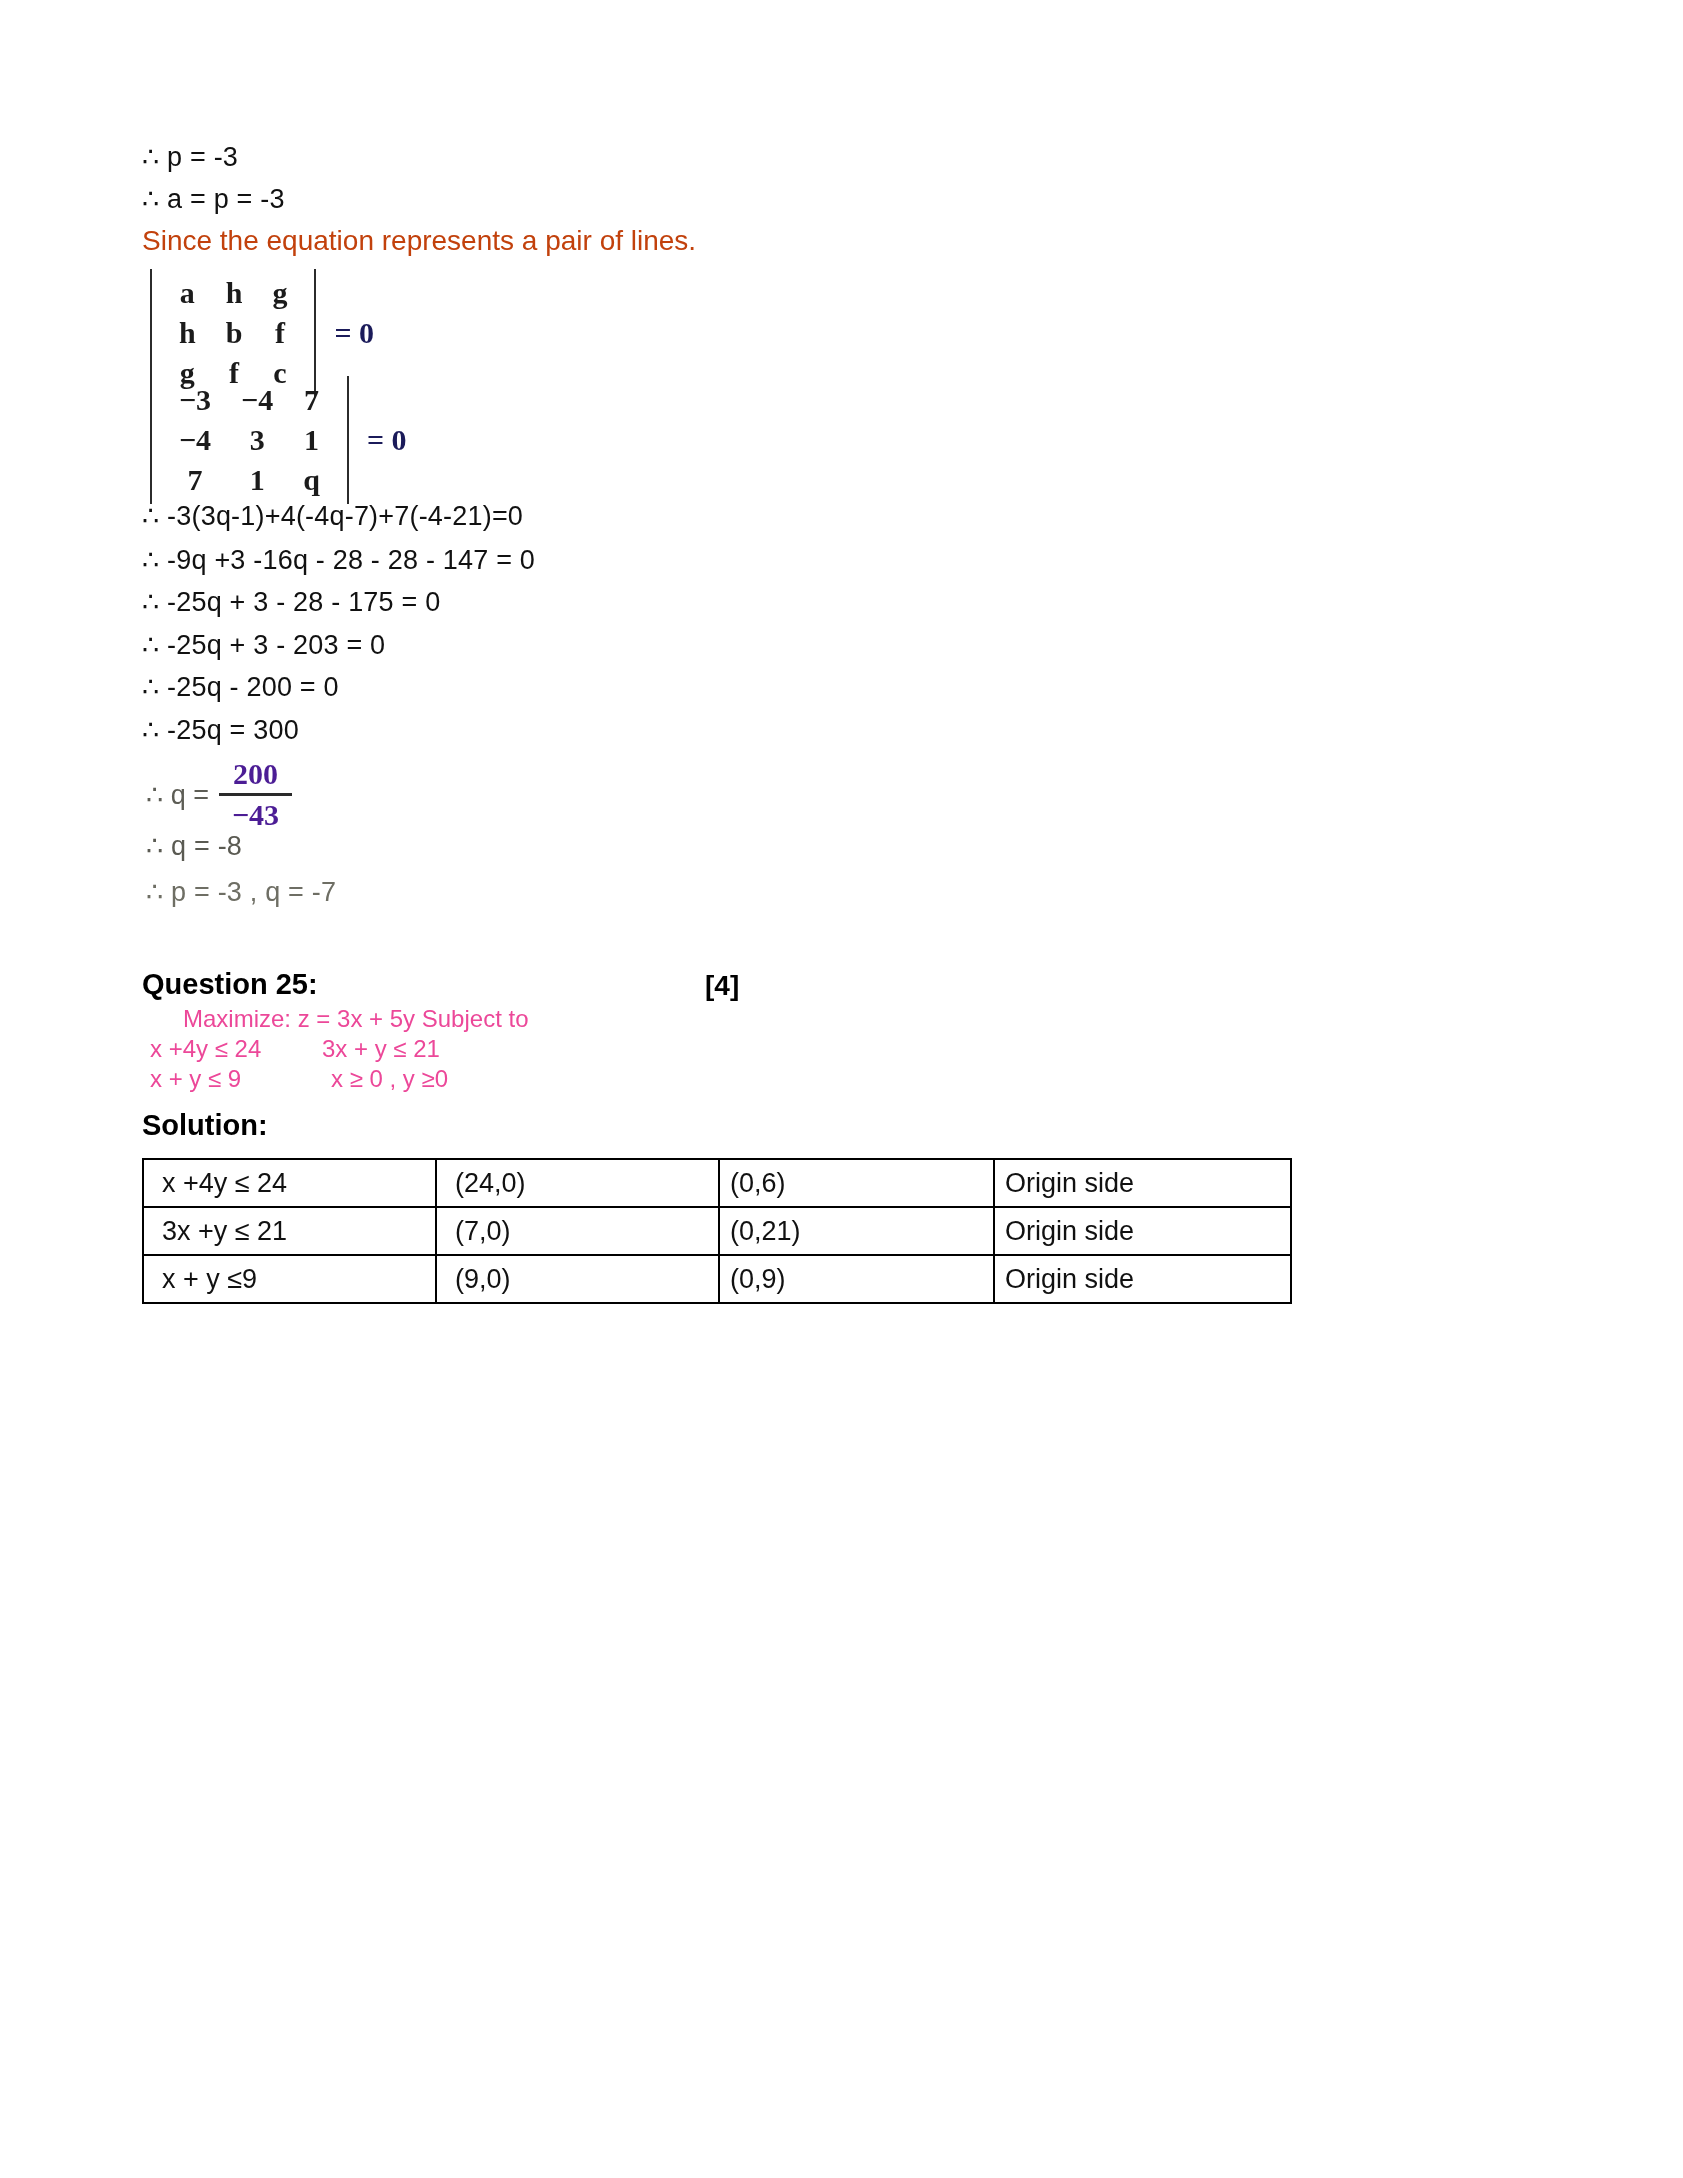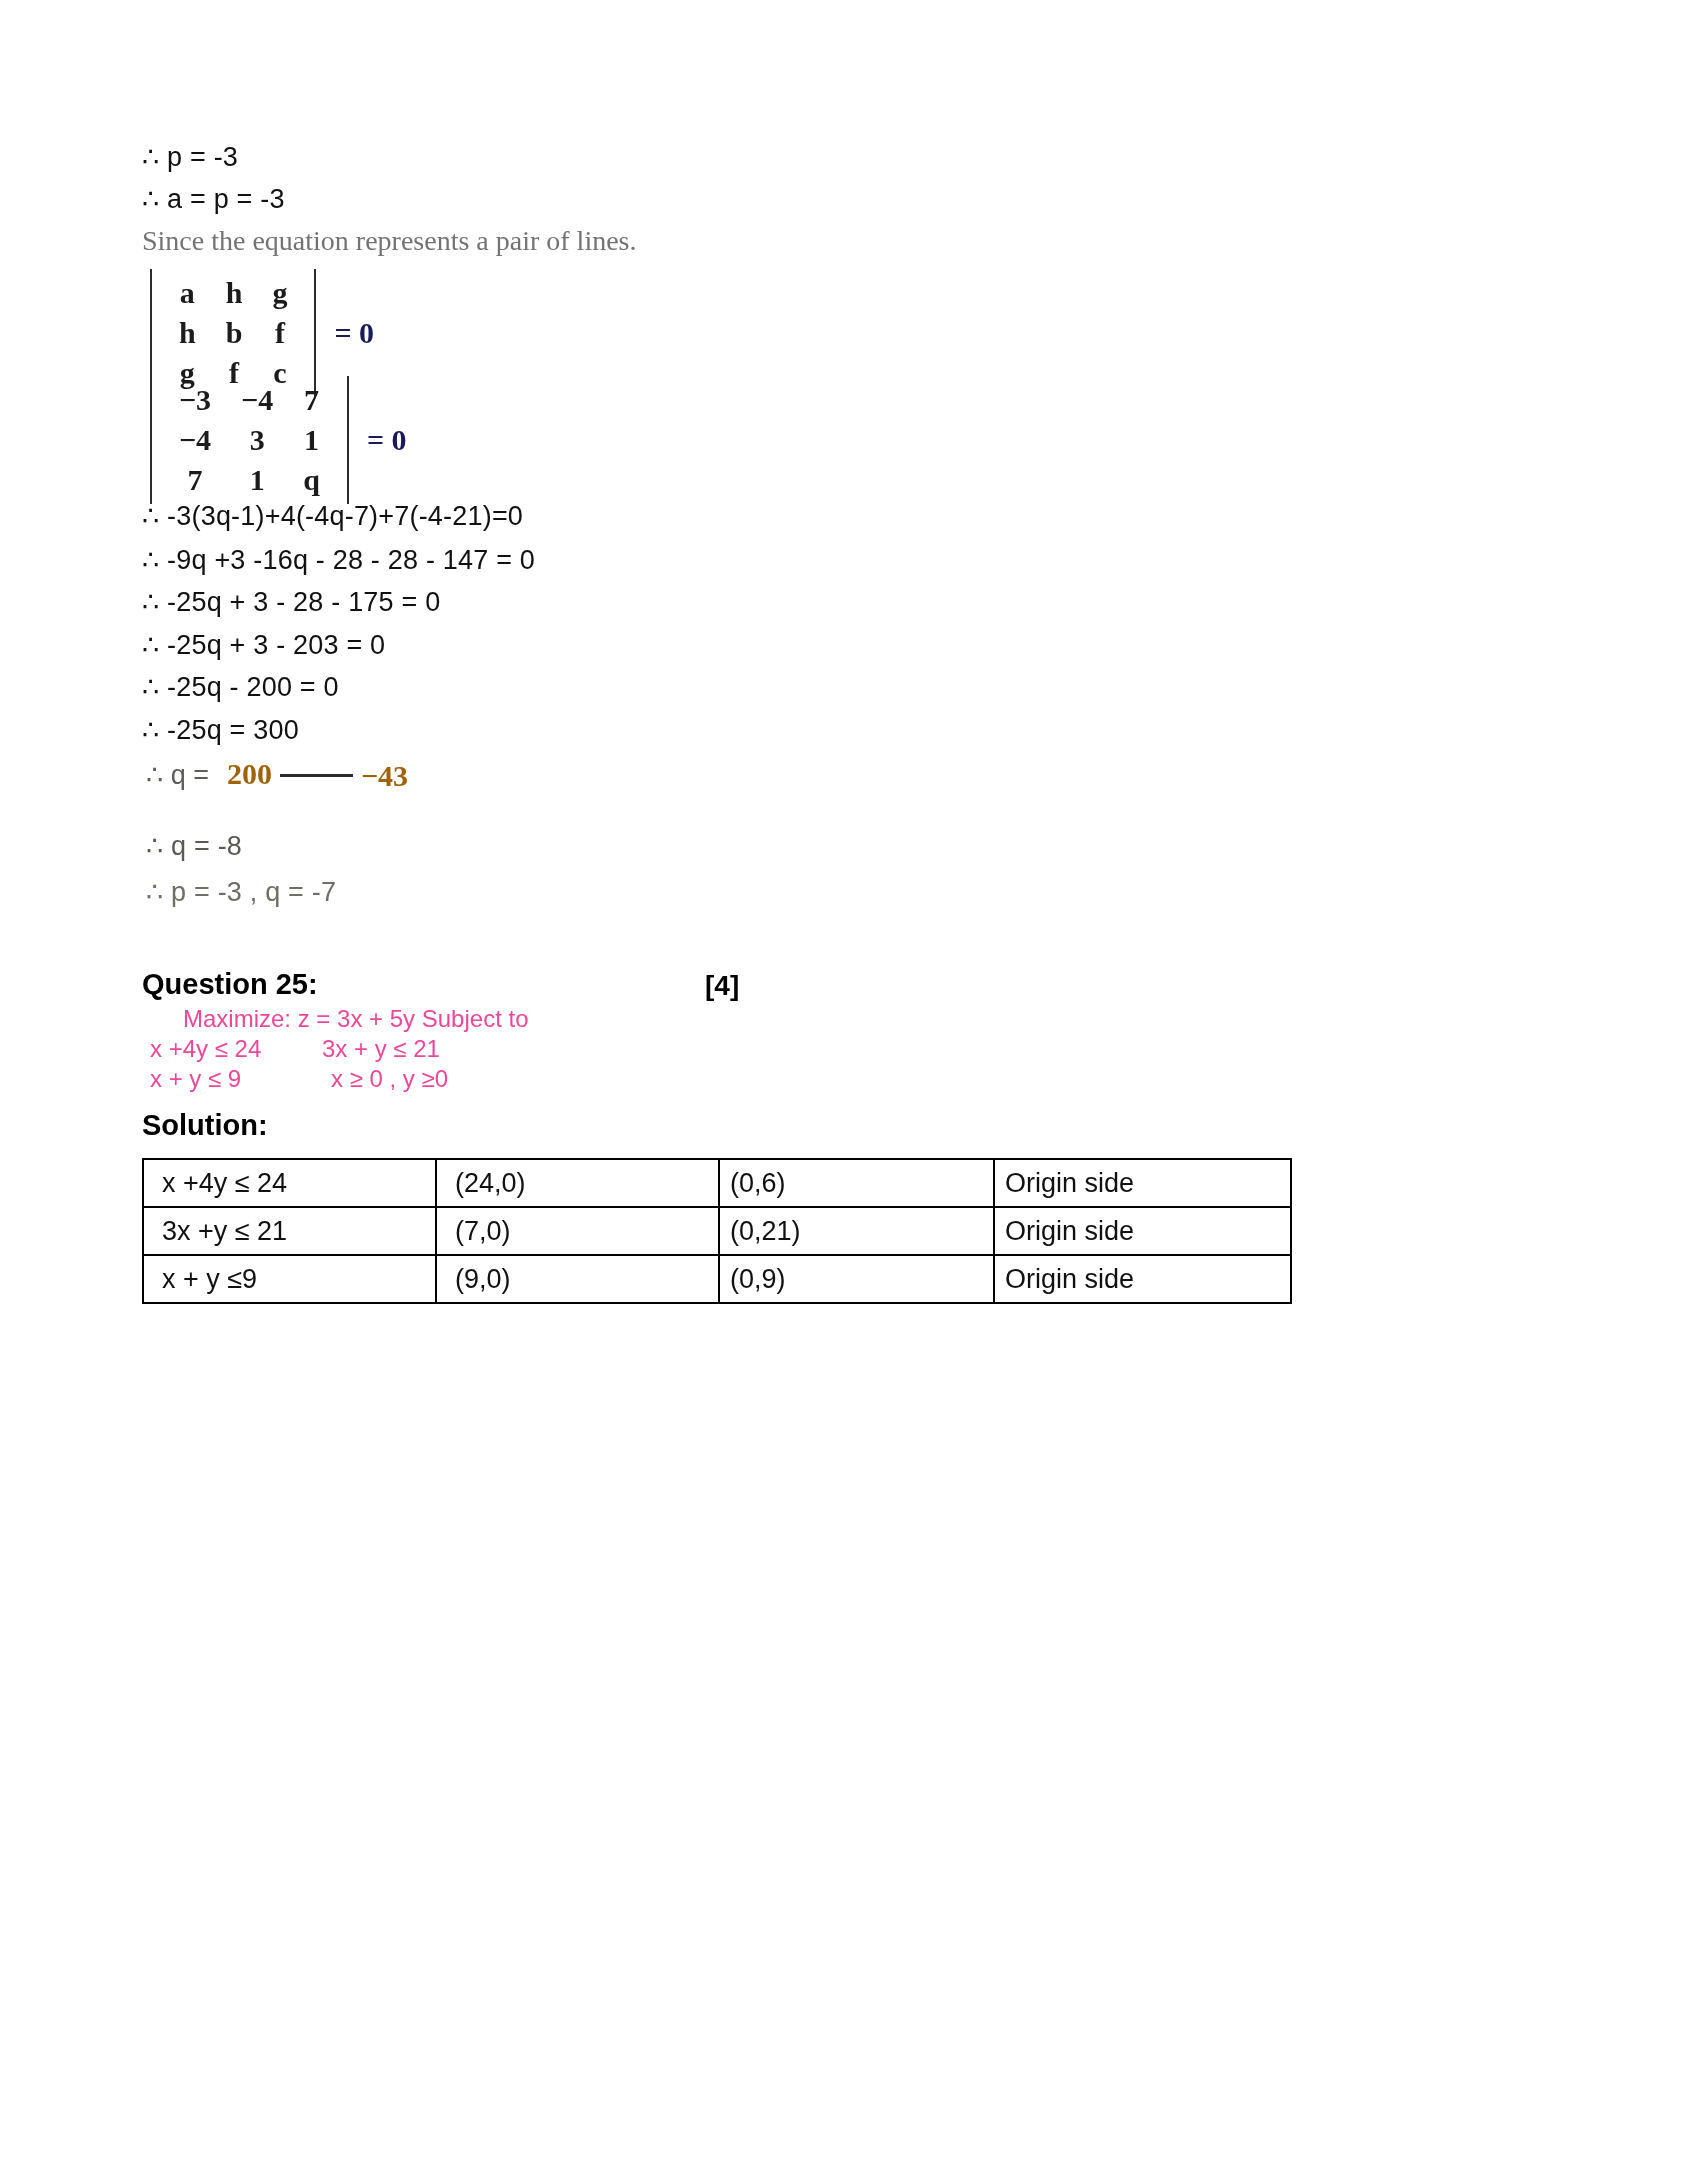--- a/index.html
+++ b/index.html
@@ -32,24 +32,24 @@
     line-height: 32px;
     color: #111111;
     white-space: nowrap;
     letter-spacing: 0.2px;
   }
   .faded { color: #5a5a52; }
   .faded2 { color: #6e6e64; }
 
   .bodytext {
     position: absolute;
-    font-family: Liberation Serif, serif;
+    font-family: Liberation Sans, sans-serif;
     font-size: 28px;
     line-height: 34px;
-    color: #737373;
+    color: #c2410c;
     white-space: nowrap;
   }
 
   .headline {
     position: absolute;
     font-family: "Liberation Sans", sans-serif;
     font-size: 29px;
     font-weight: bold;
     color: #000000;
     white-space: nowrap;
@@ -106,26 +106,26 @@
     font-family: "Liberation Sans", sans-serif;
     font-size: 27px;
     color: #5d5d55;
   }
   .frac-lead {
     margin-right: 10px;
     white-space: nowrap;
   }
   .frac {
     display: inline-flex;
-    flex-direction: row;
+    flex-direction: column;
     align-items: center;
     font-family: "Liberation Serif", serif;
     font-weight: bold;
     font-size: 30px;
-    color: #a16207;
+    color: #4c1d95;
     line-height: 34px;
   }
   .frac .num { padding: 0 8px 2px 8px; }
   .frac .bar {
     width: 100%;
     min-width: 73px;
     height: 3px;
     background: #2a2a2a;
   }
   .frac .den { padding: 2px 8px 0 8px; }

